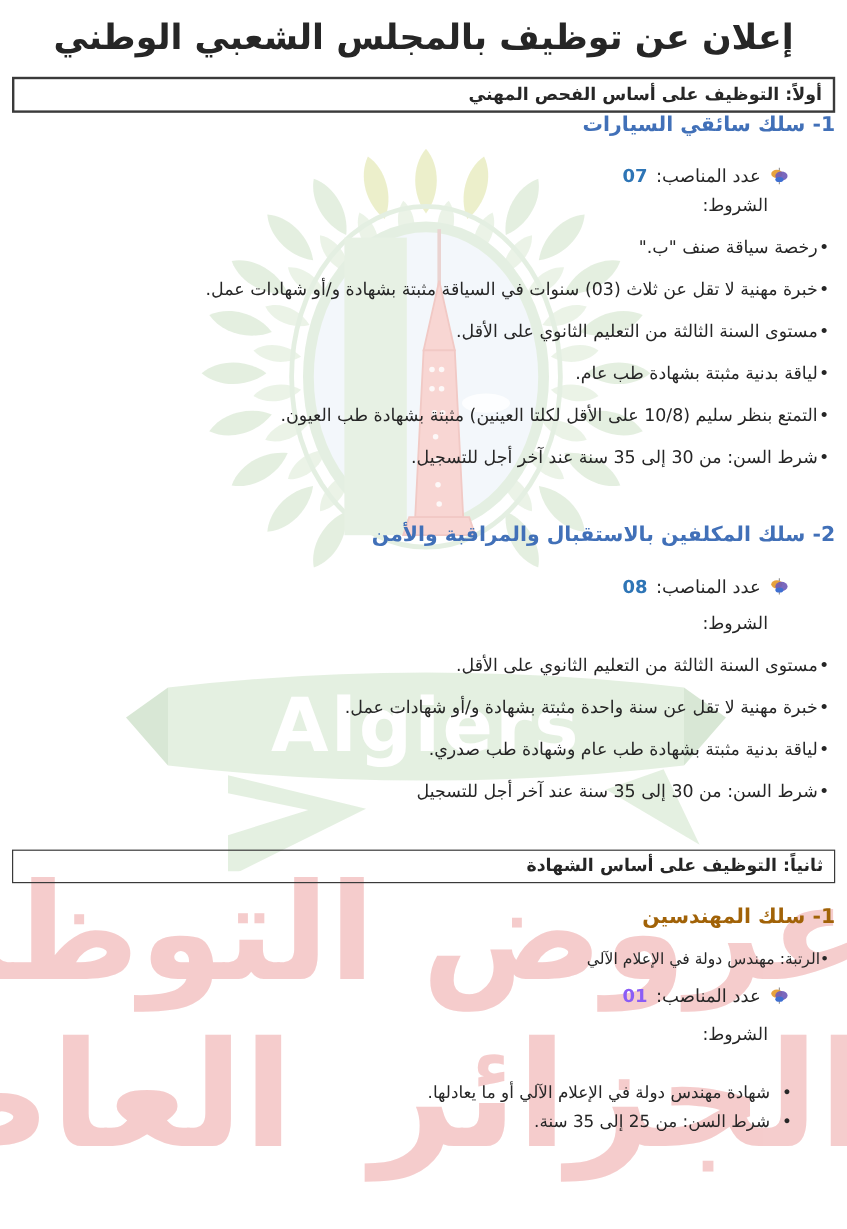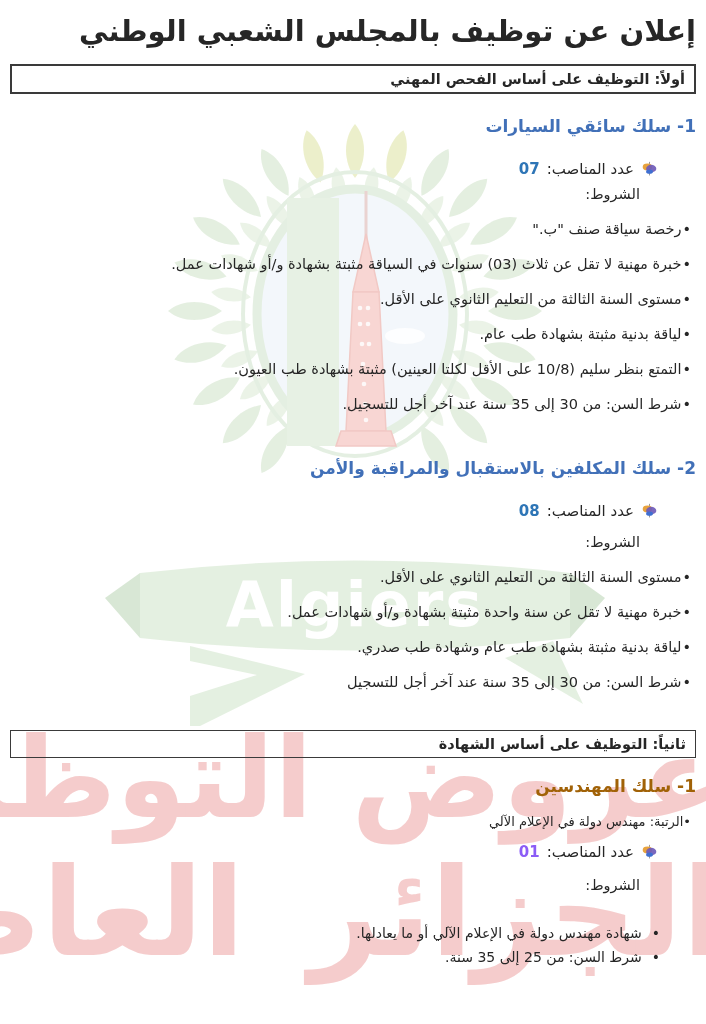--- a/index.html
+++ b/index.html
@@ -8,26 +8,26 @@
     background:#fff;color:#262626;
     font-family:"DejaVu Sans",sans-serif;
   }
   
   .emblem{position:absolute;left:95px;top:86px;width:520px;height:640px;opacity:.55;z-index:0;}
   .pink{position:absolute;color:#eda4a4;opacity:.55;font-weight:bold;white-space:nowrap;line-height:1;z-index:1;}
   .pink1{top:722px;right:-12px;font-size:112px;}
   .pink2{top:852px;right:-18px;font-size:122px;word-spacing:22px;}
   
   .content{position:absolute;inset:0;z-index:2;direction:rtl;padding:0 10px;box-sizing:border-box;}
-  .title{margin:14px 0 0;text-align:right;font-size:29px;font-weight:bold;}
+  .title{margin:14px 0 0;text-align:center;font-size:29px;font-weight:bold;}
   .box{border:2px solid #3a3a3a;padding:5px 9px;font-weight:bold;font-size:14.5px;margin-top:16px;}
   .box2{border-width:1.5px;font-weight:600;margin-top:30px;}
   h2{font-size:17px;margin:0;font-weight:bold;}
   .h2-blue{color:#4170b8;}
-  .mt1{margin-top:22px;} .mt2{margin-top:36px;}
+  .mt1{} .mt2{margin-top:36px;}
   .h2-red{color:#a16207;margin-top:18px;}
   .posline{display:flex;align-items:center;gap:7px;margin-top:24px;padding-right:38px;font-size:15px;}
   .posline.tight{margin-top:14px;}
   .num{font-weight:bold;}
   .num-blue{color:#2e75b6;}
   .num-red{color:#8b5cf6;}
   .cond{margin-top:8px;padding-right:56px;font-size:14.5px;}
   .cond.c2{margin-top:14px;}
   .cond.c3{margin-top:16px;}
   ul{list-style:none;margin:0;padding:0;font-size:14.5px;}

